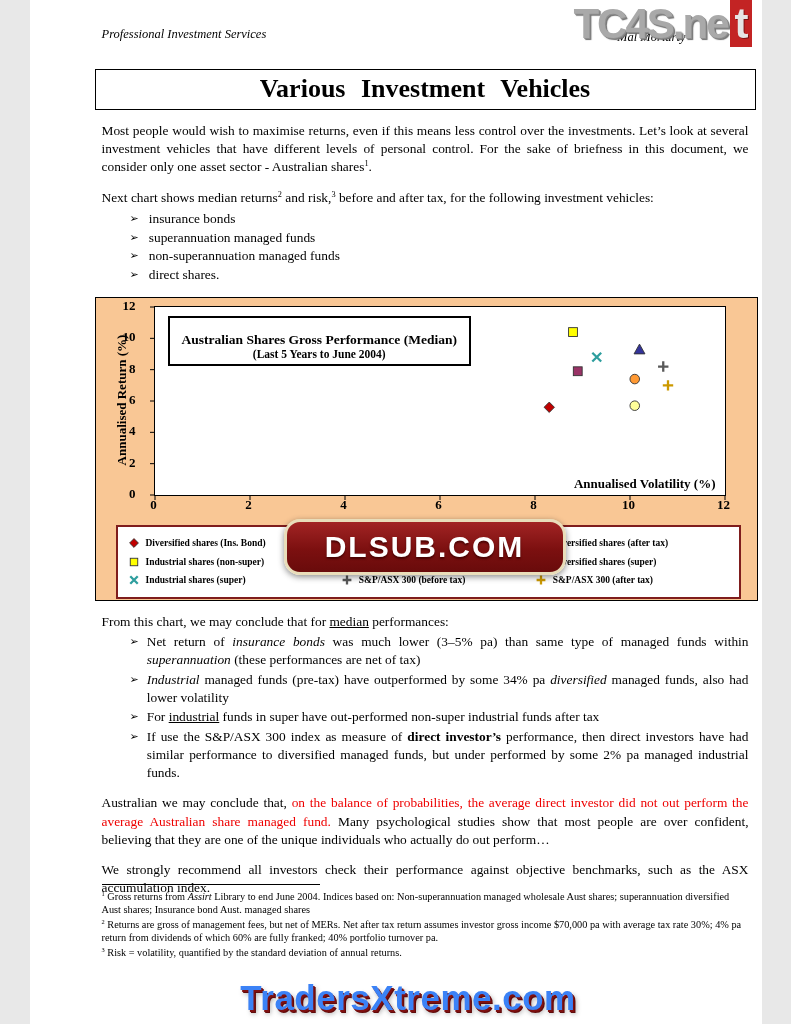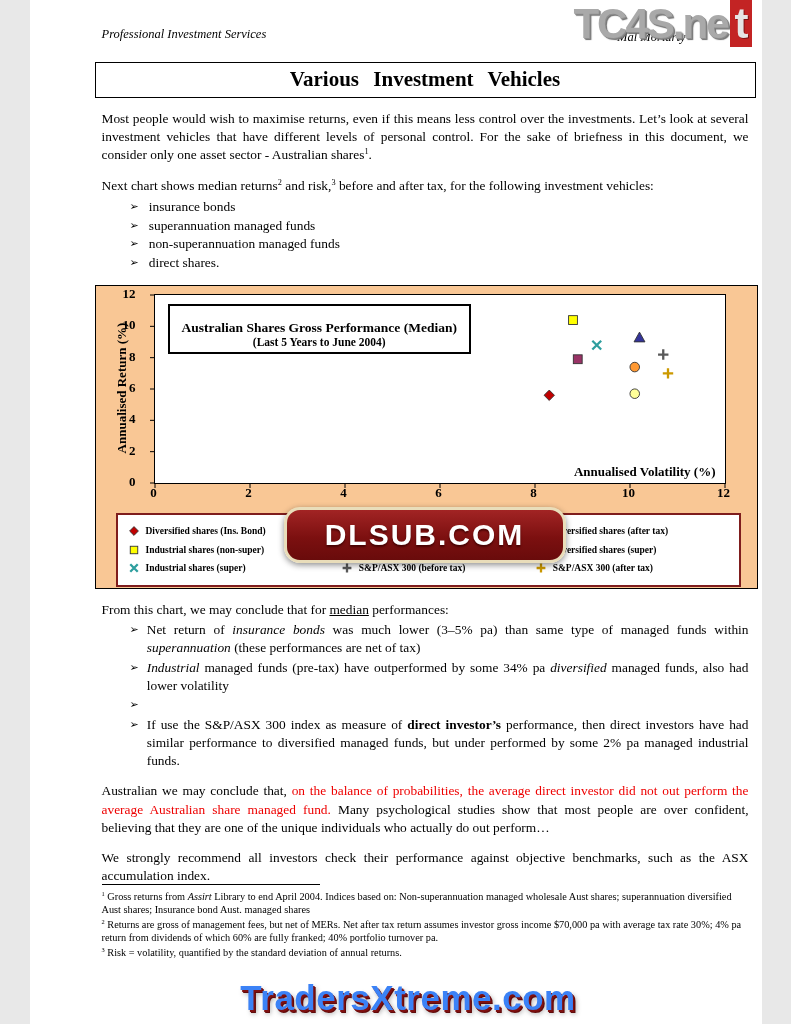--- a/index.html
+++ b/index.html
@@ -15,22 +15,22 @@
   .logo {
     position:absolute; top:0px; right:10px; z-index:2;
     font-family:"Liberation Sans", sans-serif; font-weight:bold; font-size:42px;
     letter-spacing:-2px; color:#a9a9a9;
     text-shadow:1px 1px 0 #8d8d8d, 2px 2px 1px #6e6e6e;
   }
   .logo .last { background:#c32424; color:#e6e6e6; padding:0 5px; margin-left:2px; text-shadow:1px 1px 0 #7c1212; }
   
   .content { position:absolute; top:58px; left:72px; width:647px; }
   .title-box {
-    border:1.3px solid #000; margin:4px -7px; padding:4px 0 5px 0;
-    text-align:center; font-weight:bold; font-size:21px; word-spacing:9px;
+    border:1.3px solid #000; margin:11px -7px; padding:4px 0 5px 0;
+    text-align:center; font-weight:bold; font-size:26px; word-spacing:9px;
   }
   p.body { margin:12px 0 0 0; font-size:13.4px; line-height:1.36; text-align:justify; }
   ul.plain { list-style:none; margin:3px 0 0 0; padding:0 0 0 28px; }
   ul.plain li { display:flex; gap:10px; font-size:13.4px; line-height:1.4; }
   .arrow { font-family:"DejaVu Sans", sans-serif; font-size:11px; line-height:1.7; flex:0 0 auto; }
   
   .chart-wrap {
     position:relative; margin:12px 0 0 -7px; width:661px; height:302px;
     background:#f9c795; border:1px solid #000;
   }
@@ -244,35 +244,36 @@
       <li>
           <span class="arrow">➢</span>
           <span class="txt"><span>Net return of </span><span class="i">insurance bonds</span><span> was much lower (3–5% pa) than same type of managed funds within </span><span class="i">superannuation</span><span> (these performances are net of tax)</span></span>
         </li>
       <li>
           <span class="arrow">➢</span>
           <span class="txt"><span class="i">Industrial</span><span> managed funds (pre-tax) have outperformed by some 34% pa </span><span class="i">diversified</span><span> managed funds, also had lower volatility</span></span>
         </li>
       <li>
           <span class="arrow">➢</span>
+          <span class="txt"><span>For </span><span class="u">industrial</span><span> funds in super have out-performed non-super industrial funds after tax</span></span>
         </li>
       <li>
           <span class="arrow">➢</span>
           <span class="txt"><span>If use the S&amp;P/ASX 300 index as measure of </span><span class="b">direct investor’s</span><span> performance, then direct investors have had similar performance to diversified managed funds, but under performed by some 2% pa managed industrial funds.</span></span>
         </li>
     </ul>
 
     <p class="body"><span>Australian we may conclude that, </span><span class="red">on the balance of probabilities, the average direct investor did not out perform the average Australian share managed fund.</span><span> Many psychological studies show that most people are over confident, believing that they are one of the unique individuals who actually do out perform…</span></p>
 
     <p class="body">We strongly recommend all investors check their performance against objective benchmarks, such as the ASX accumulation index.</p>
 
   </div>
 
   <div class="footer">
     <div class="fnsep"></div>
-    <p class="footnote"><span class="sup">1</span><span> Gross returns from </span><span class="i">Assirt</span><span> Library to end April 2004. Indices based on: Non-superannuation managed wholesale Aust shares; superannuation diversified Aust shares; Insurance bond Aust. managed shares</span></p>
+    <p class="footnote"><span class="sup">1</span><span> Gross returns from </span><span class="i">Assirt</span><span> Library to end June 2004. Indices based on: Non-superannuation managed wholesale Aust shares; superannuation diversified Aust shares; Insurance bond Aust. managed shares</span></p>
     <p class="footnote"><span class="sup">2</span><span> Returns are gross of management fees, but net of MERs. Net after tax return assumes investor gross income $70,000 pa with average tax rate 30%; 4% pa return from dividends of which 60% are fully franked; 40% portfolio turnover pa.</span></p>
     <p class="footnote"><span class="sup">3</span><span> Risk = volatility, quantified by the standard deviation of annual returns.</span></p>
   </div>
 
   <div class="bottom-wm">TradersXtreme.com</div>
 
 </div>
 
 </body></html>

